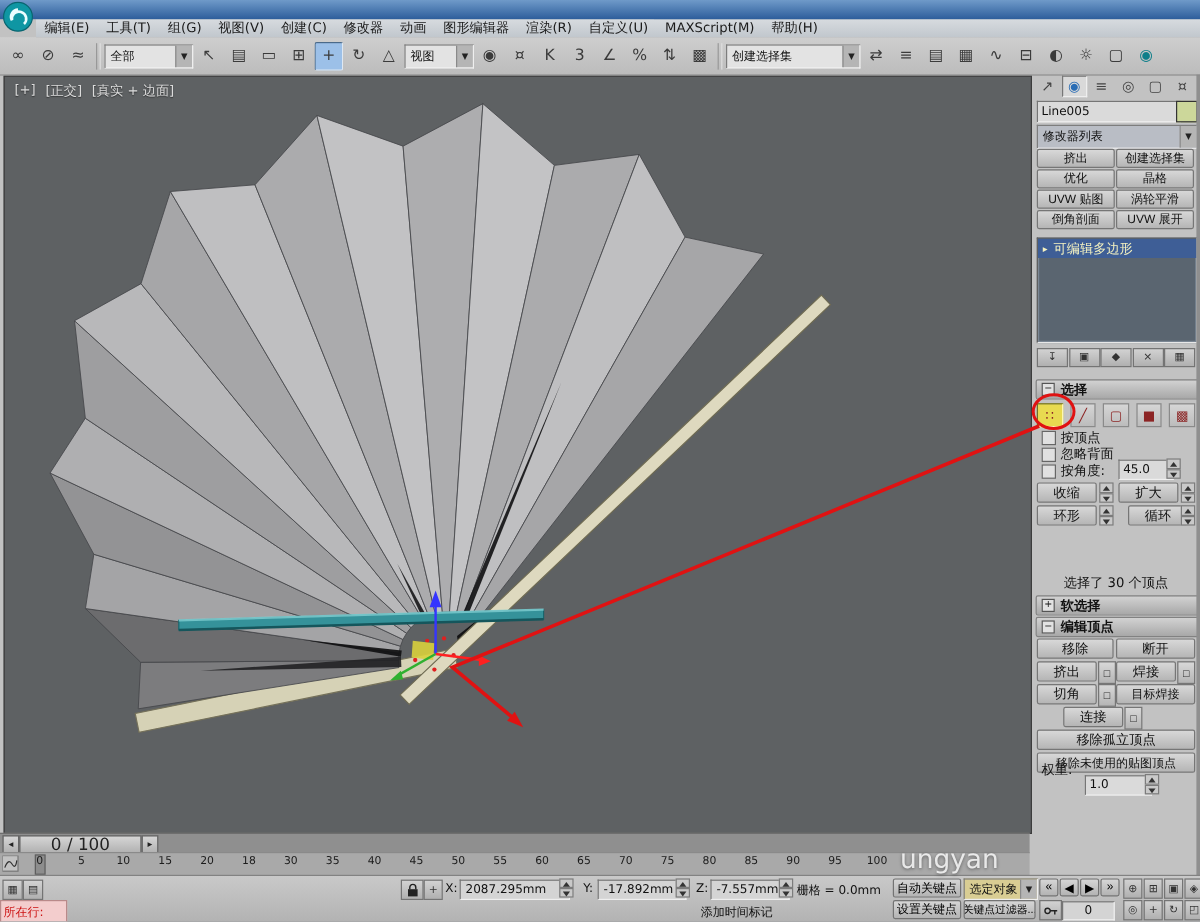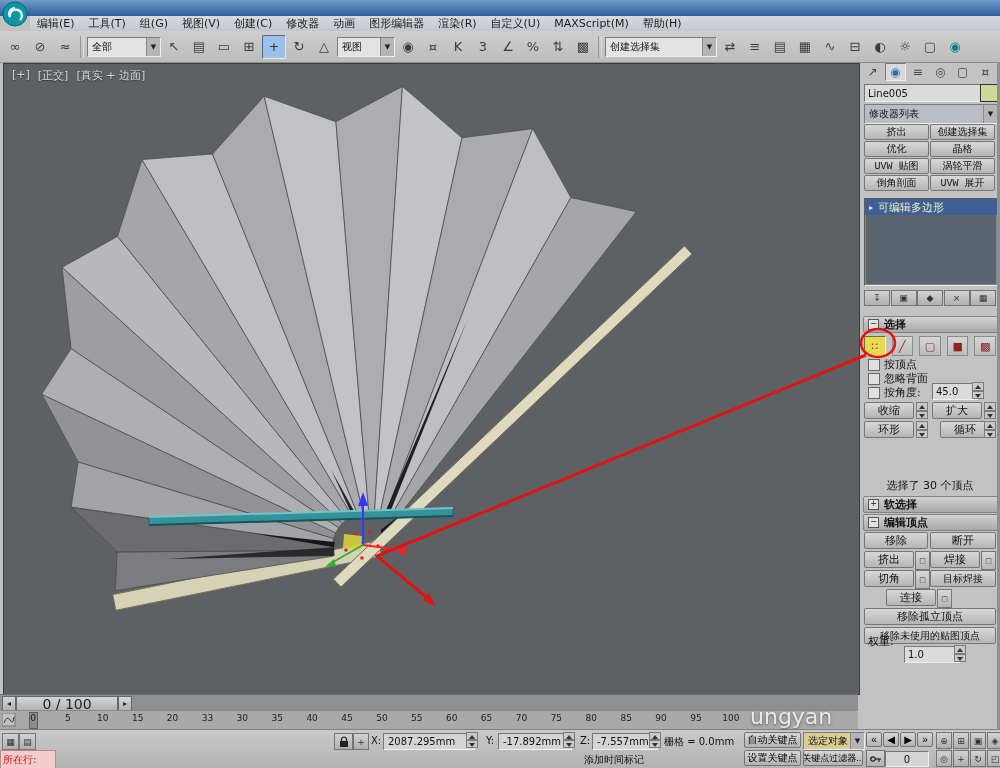--- a/index.html
+++ b/index.html
@@ -33,21 +33,21 @@
   
   .viewport{left:3px;top:63px;width:855px;height:630px;background:#5e6163;border:1px solid #3c3c3c;z-index:1}
   .vp-label{left:12px;top:68px;color:#dcdcdc;font-size:11px;z-index:6;display:flex;gap:8px;text-shadow:0 1px 1px rgba(0,0,0,.5)}
   
   .panel{left:860px;top:62px;width:140px;height:668px;background:#c2c2c2;z-index:5}
   .ptabs{left:2px;top:1px;width:134px;height:17px;display:flex;gap:1px}
   .ptab{width:21px;height:16px;display:flex;align-items:center;justify-content:center;font-size:12px;color:#444;border:1px solid transparent}
   .ptab.active{background:#d9d9d9;border-color:#777 #eee #eee #777;color:#2a6db5}
   .roll-h{background:linear-gradient(#d2d2d2,#a8a8a8);border:1px solid #828282;border-radius:2px;display:flex;align-items:center;font-weight:bold;font-size:11px;padding:0 4px;gap:5px;height:15px}
   .roll-h .pm{width:9px;height:9px;border:1px solid #555;background:#e2e2e2;font-size:8px;line-height:8px;text-align:center;font-weight:normal}
-  .pbtn{background:linear-gradient(#d8d8d8,#b5b5b5);border:1px solid #767676;border-radius:2px;font-size:11px;display:flex;align-items:center;justify-content:center;height:17px;padding:0;font-family:Liberation Mono, monospace;color:#111;white-space:nowrap;overflow:hidden}
+  .pbtn{background:linear-gradient(#d8d8d8,#b5b5b5);border:1px solid #767676;border-radius:2px;font-size:11px;display:flex;align-items:center;justify-content:center;height:17px;padding:0;font-family:Liberation Sans, sans-serif;color:#111;white-space:nowrap;overflow:hidden}
   .pbtn.sm{font-size:10px}
   .mini{width:13px;height:17px;background:linear-gradient(#d8d8d8,#b5b5b5);border:1px solid #767676;font-size:7px;display:flex;align-items:center;justify-content:center;color:#333}
   .field{background:#dadada;border:1px solid;border-color:#757575 #efefef #efefef #757575;padding:0 3px;font-size:10px;display:flex;align-items:center;color:#111}
   .spin{width:12px;display:inline-flex;flex-direction:column;height:17px}
   .spin i{flex:1;background:#c9c9c9;border:1px solid #7c7c7c;position:relative}
   .spin i.up::after{content:"";position:absolute;left:2px;top:2px;border:3px solid transparent;border-bottom:4px solid #333;border-top:0}
   .spin i.dn::after{content:"";position:absolute;left:2px;top:2px;border:3px solid transparent;border-top:4px solid #333;border-bottom:0}
   .chk{display:flex;align-items:center;gap:4px;font-size:11px;white-space:nowrap}
   .chk .box{width:10px;height:10px;background:#e0e0e0;border:1px solid #666;flex:none}
   .radio{display:flex;align-items:center;gap:3px;font-size:10px;white-space:nowrap}
@@ -492,21 +492,21 @@
           <path d="M2 10 Q5 2 8 7 T12 4" fill="none" stroke="#333" stroke-width="1"></path>
         </svg>
     </div>
     <div class="a" style="left:29px;top:1px;width:7px;height:15px;background:#8d8d8d;border:1px solid #5f5f5f"></div>
     <div class="ticks">
         <span class="tick">0</span>
         <span class="tick">5</span>
         <span class="tick">10</span>
         <span class="tick">15</span>
         <span class="tick">20</span>
-        <span class="tick">33</span>
+        <span class="tick">18</span>
         <span class="tick">30</span>
         <span class="tick">35</span>
         <span class="tick">40</span>
         <span class="tick">45</span>
         <span class="tick">50</span>
         <span class="tick">55</span>
         <span class="tick">60</span>
         <span class="tick">65</span>
         <span class="tick">70</span>
         <span class="tick">75</span>

